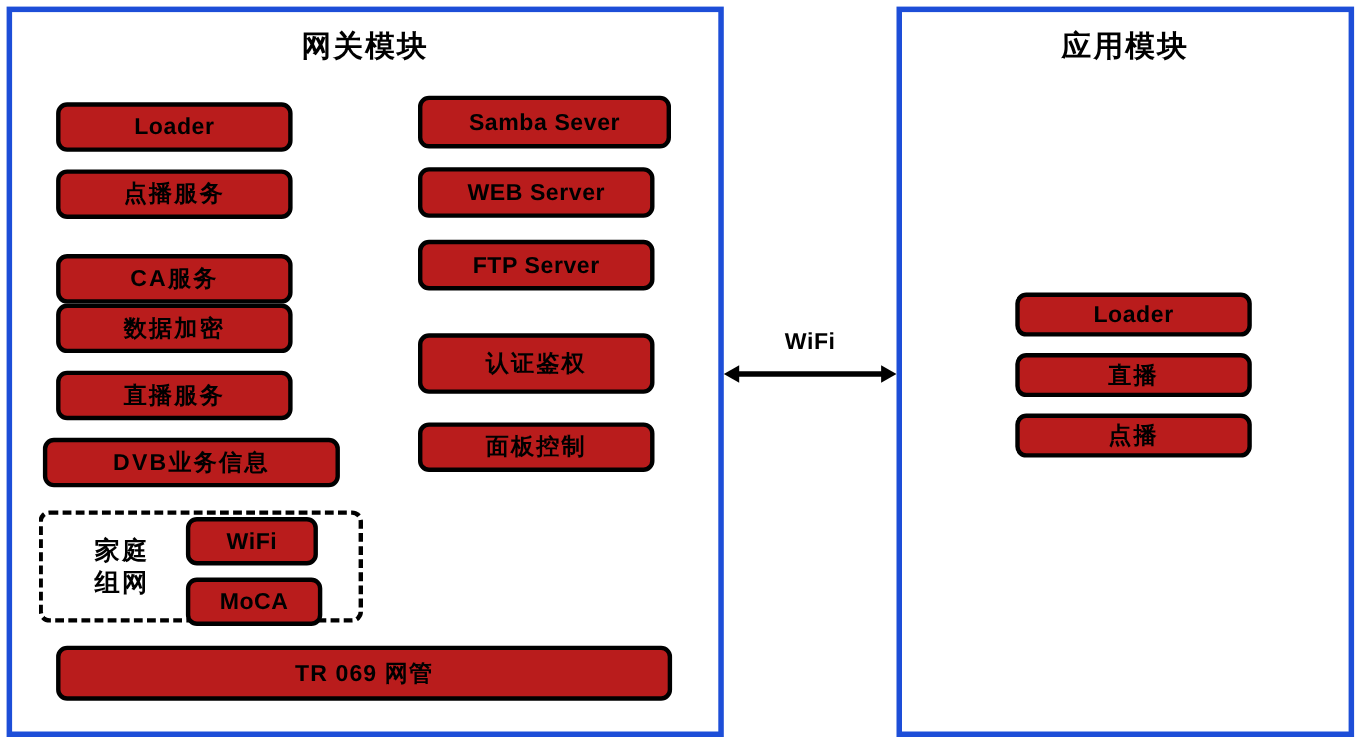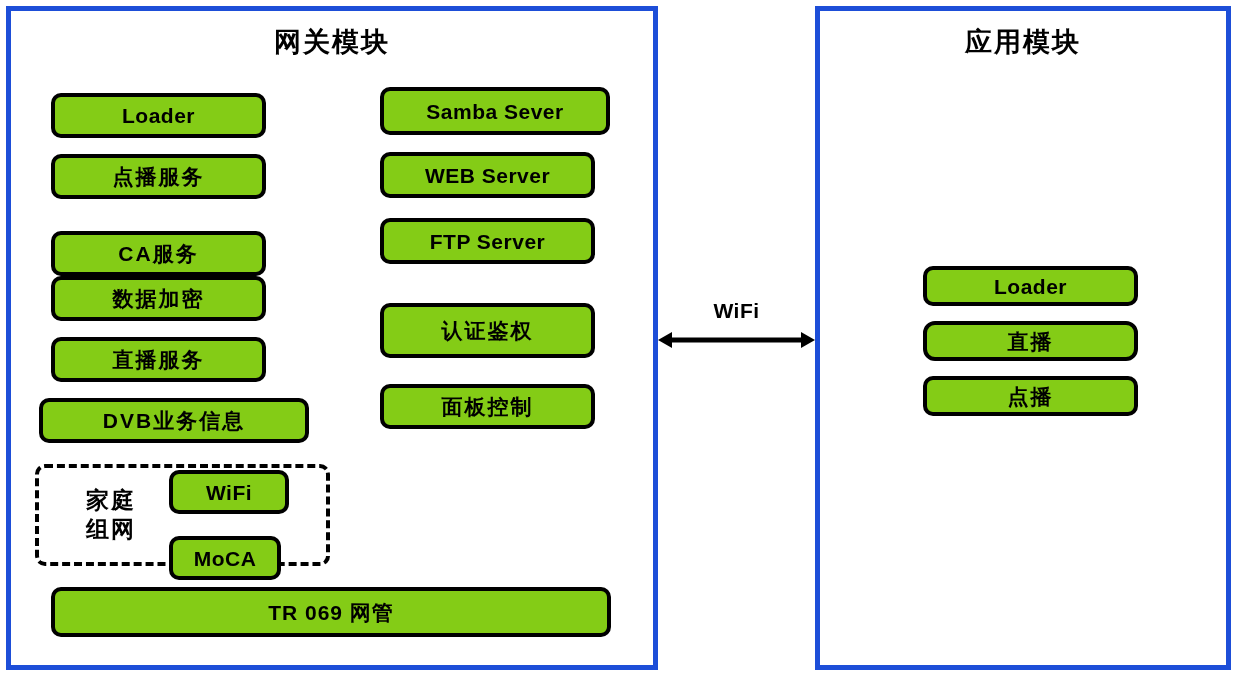--- a/index.html
+++ b/index.html
@@ -53,21 +53,21 @@
   }
   #gateway-panel .panel-title { top: 18px; }
   #application-panel .panel-title { top: 18px; }
 
   
   .box {
     position: absolute;
     box-sizing: border-box;
     border: 4px solid #000000;
     border-radius: 10px;
-    background: #84cc16;
+    background: #b91c1c;
     display: flex;
     align-items: center;
     justify-content: center;
     font-size: 21px;
     font-weight: bold;
     line-height: 1;
     white-space: nowrap;
     letter-spacing: 0.5px;
   }
   .box.cn { letter-spacing: 2px; }
@@ -142,41 +142,41 @@
 
     <div id="home-network-group" style="left:24px; top:453px; width:295px; height:102px;"></div>
 
     <div id="home-network-label" style="left:52px; top:464px; width:96px; height:80px;">
       <span>家庭</span>
       <span>组网</span>
     </div>
 
     <div class="box" style="left:158px; top:459px; width:120px; height:44px;">WiFi</div>
 
-    <div class="box" style="left:158px; top:525px; width:112px; height:44px;">MoCA</div>
+    <div class="box" style="left:158px; top:514px; width:124px; height:44px;">MoCA</div>
 
     <div class="box" style="left:369px; top:76px; width:230px; height:48px;">Samba Sever</div>
 
     <div class="box" style="left:369px; top:141px; width:215px; height:46px;">WEB Server</div>
 
     <div class="box" style="left:369px; top:207px; width:215px; height:46px;">FTP Server</div>
 
     <div class="box cn" style="left:369px; top:292px; width:215px; height:55px;">认证鉴权</div>
 
     <div class="box cn" style="left:369px; top:373px; width:215px; height:45px;">面板控制</div>
 
     <div class="box cn" style="left:40px; top:576px; width:560px; height:50px; letter-spacing:1px;">TR 069 网管</div>
   </div>
 
   <div class="panel" id="application-panel">
     <div class="panel-title">应用模块</div>
 
     <div class="box" style="left:103px; top:255px; width:215px; height:40px;">Loader</div>
 
-    <div class="box cn" style="left:103px; top:310px; width:215px; height:40px;border-radius:12px;">直播</div>
+    <div class="box cn" style="left:103px; top:310px; width:215px; height:40px;">直播</div>
 
     <div class="box cn" style="left:103px; top:365px; width:215px; height:40px;">点播</div>
   </div>
 
   <div id="upnp-connector">
     <div id="upnp-label">WiFi</div>
     <svg id="upnp-arrow" viewBox="0 0 157 24">
       <line x1="10" y1="12" x2="147" y2="12" stroke="#000000" stroke-width="5"></line>
       <polygon points="0,12 14,4 14,20" fill="#000000"></polygon>
       <polygon points="157,12 143,4 143,20" fill="#000000"></polygon>

